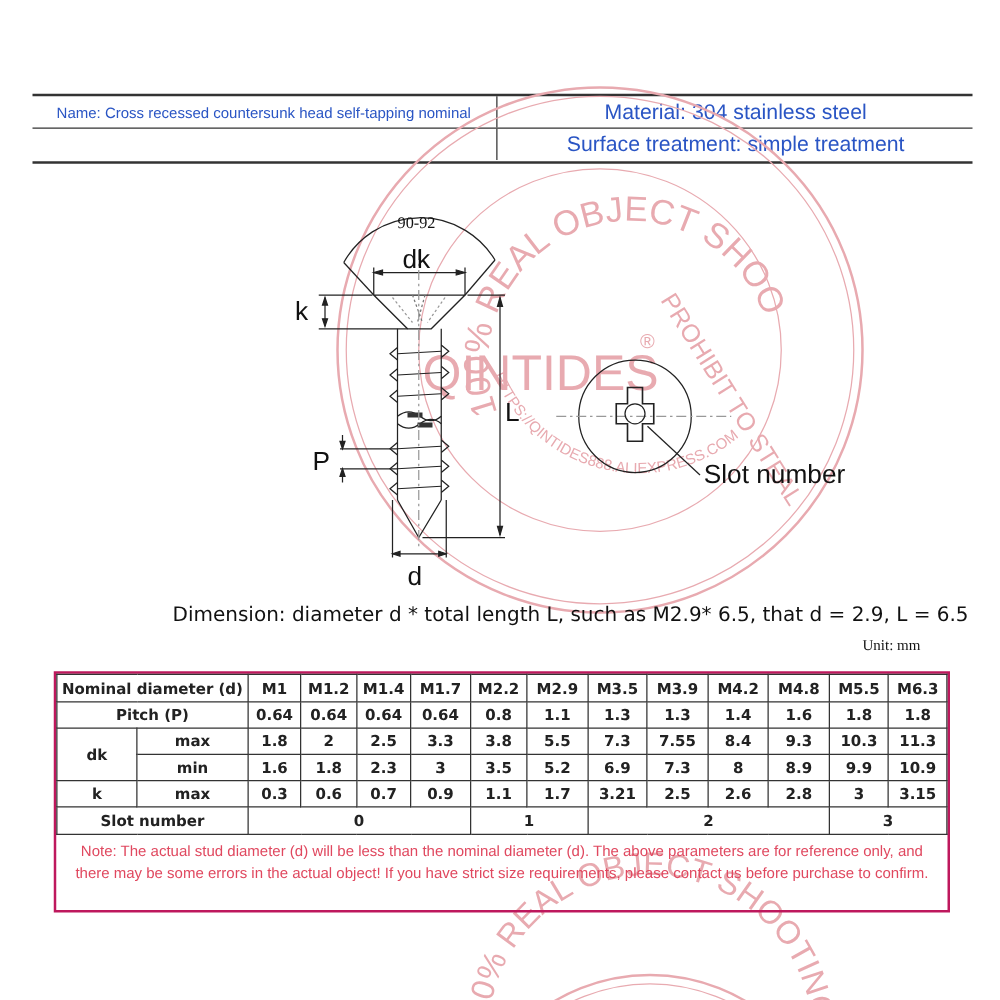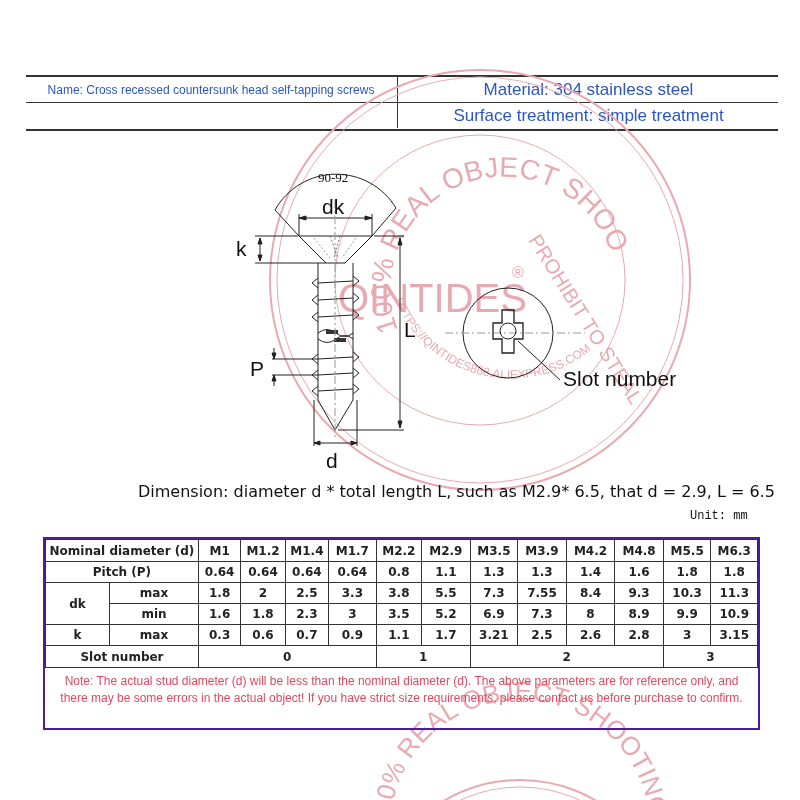--- a/index.html
+++ b/index.html
@@ -24,42 +24,42 @@
   #spec .big { font-size: 17px; }
 
   
   #watermark { left: 0; top: 0; width: 800px; height: 800px; pointer-events: none; }
 
   
   #drawing { left: 0; top: 140px; width: 800px; height: 340px; }
   .dimtext { font-family: "Liberation Sans", sans-serif; }
 
   #dimension-note { left: 138px; top: 482px; font-size: 16px; font-family: "DejaVu Sans", sans-serif; white-space: nowrap; }
-  #unit-label { left: 690px; top: 509px; font-size: 12px; font-family: Liberation Mono, monospace; white-space: nowrap; }
-
-  
-  #table-wrap { left: 43px; top: 537px; width: 717px; height: 193px; border: 2px solid #4c1d95; box-sizing: border-box; }
+  #unit-label { left: 690px; top: 509px; font-size: 12px; font-family: Liberation Serif, serif; white-space: nowrap; }
+
+  
+  #table-wrap { left: 43px; top: 537px; width: 717px; height: 193px; border: 2px solid #be185d; box-sizing: border-box; }
   table#spec-table { border-collapse: collapse; width: 100%; table-layout: fixed; }
   #spec-table td {
     border: 1px solid #333; text-align: center; font-size: 12px; font-weight: bold;
     height: 20px; padding: 0; color: #222; font-family: "DejaVu Sans", sans-serif;
   }
   #spec-table tr.h td { height: 21px; }
   #note-box {
     position: absolute; left: 0; top: 128px; width: 713px; height: 61px;
     color: #e0485f; font-size: 12px; text-align: center; line-height: 17px;
     font-family: Liberation Sans, sans-serif; padding: 6px 8px 0; box-sizing: border-box;
   }
 </style>
 </head>
 <body>
 
 <div id="spec" class="abs">
   <div class="row row1">
-    <div class="cell c1 small">Name: Cross recessed countersunk head self-tapping screws</div>
+    <div class="cell c1 small">Name: Cross recessed countersunk head self-tapping nominal</div>
     <div class="cell c2 big">Material: 304 stainless steel</div>
   </div>
   <div class="row row2">
     <div class="cell c2 big">Surface treatment: simple treatment</div>
   </div>
 </div>
 
 <svg id="watermark" class="abs" viewBox="0 0 800 800">
   <defs>
     <path id="wm-top-arc" d="M 398 330 A 112 112 0 0 1 610 250"></path>

